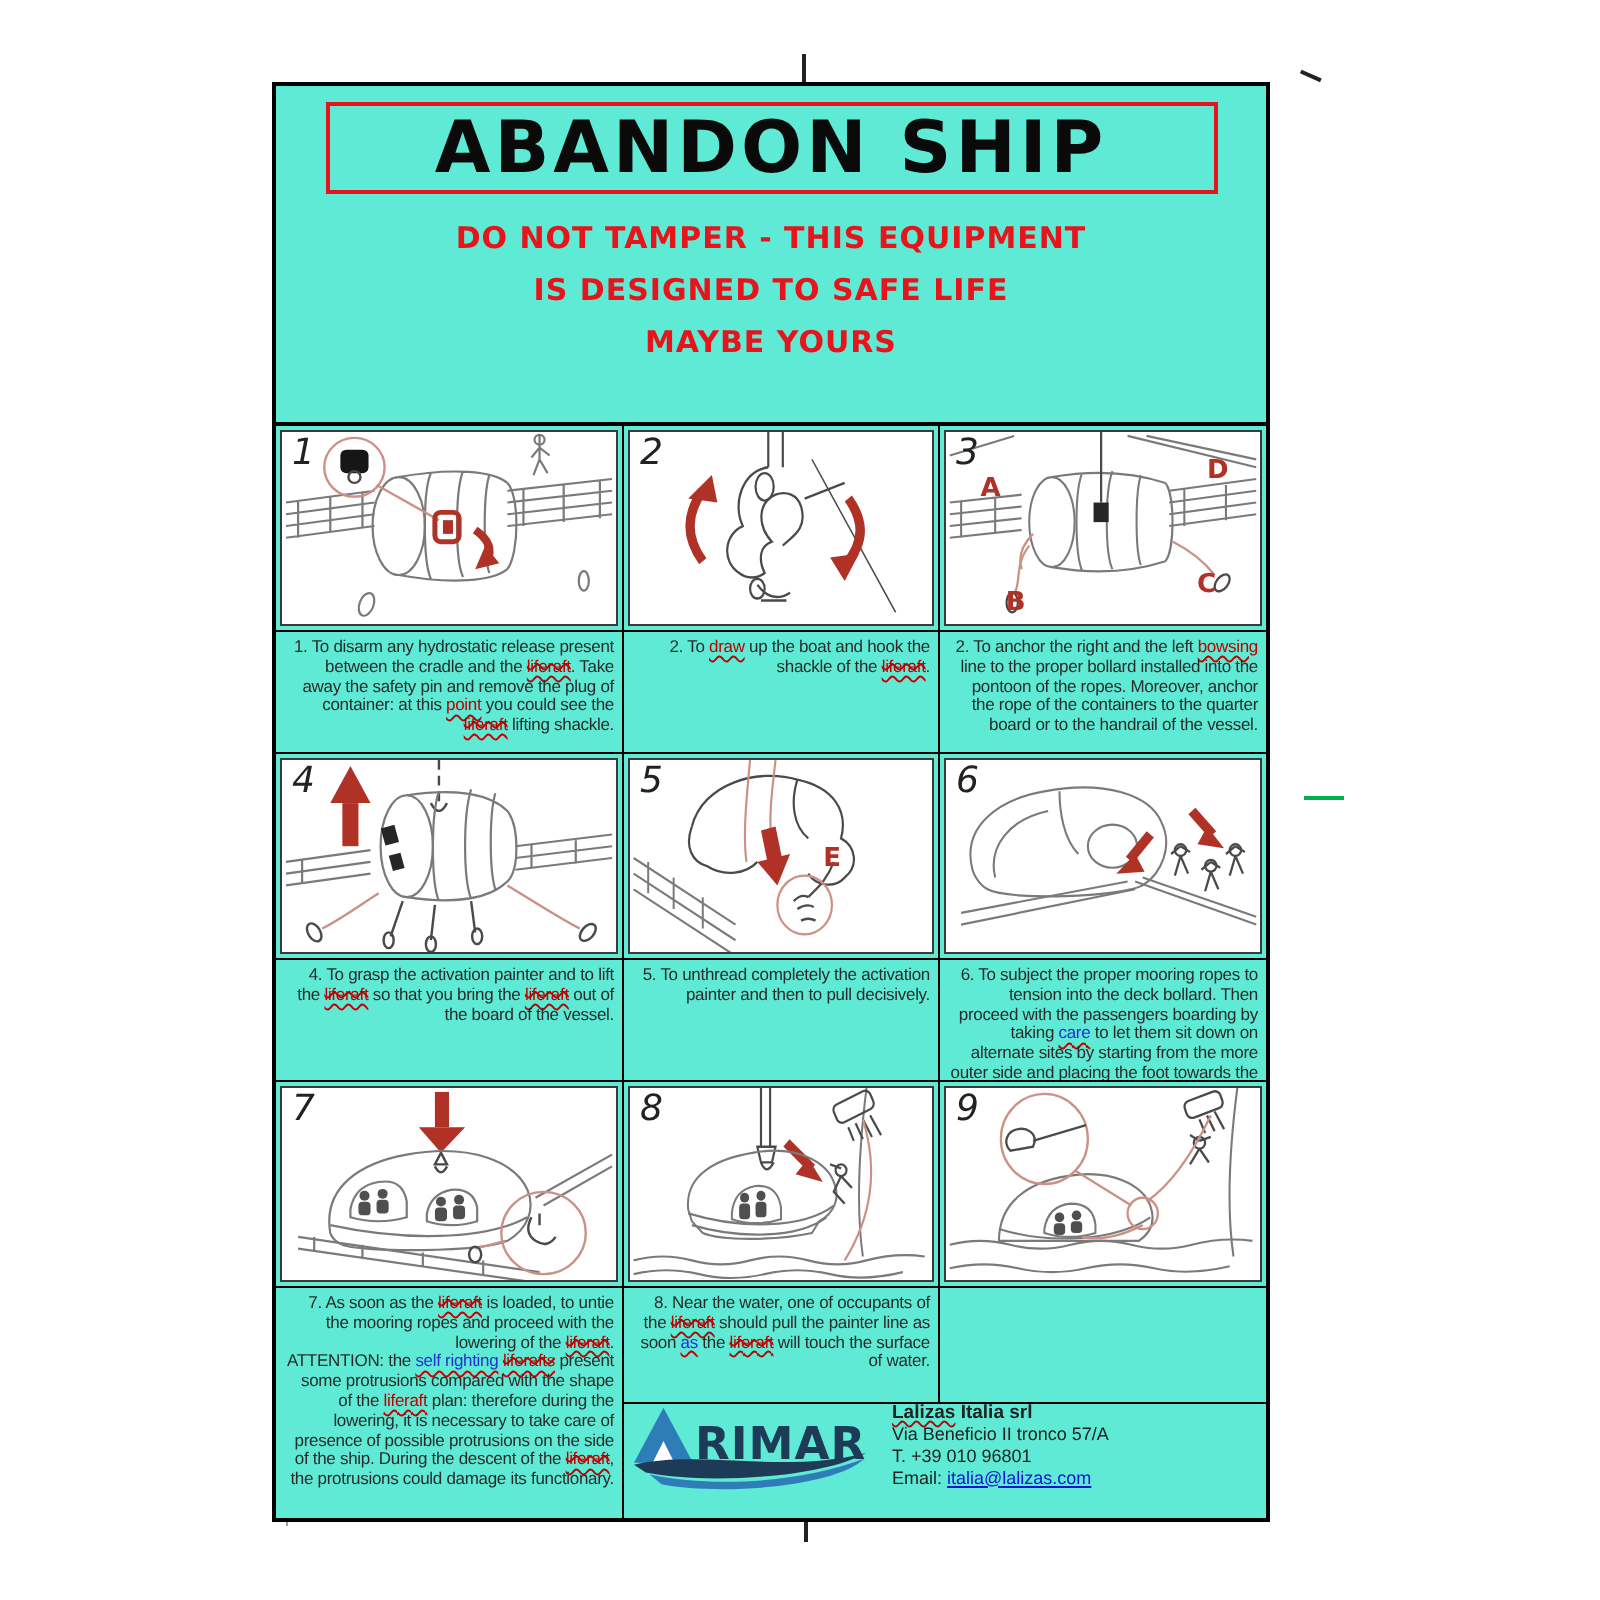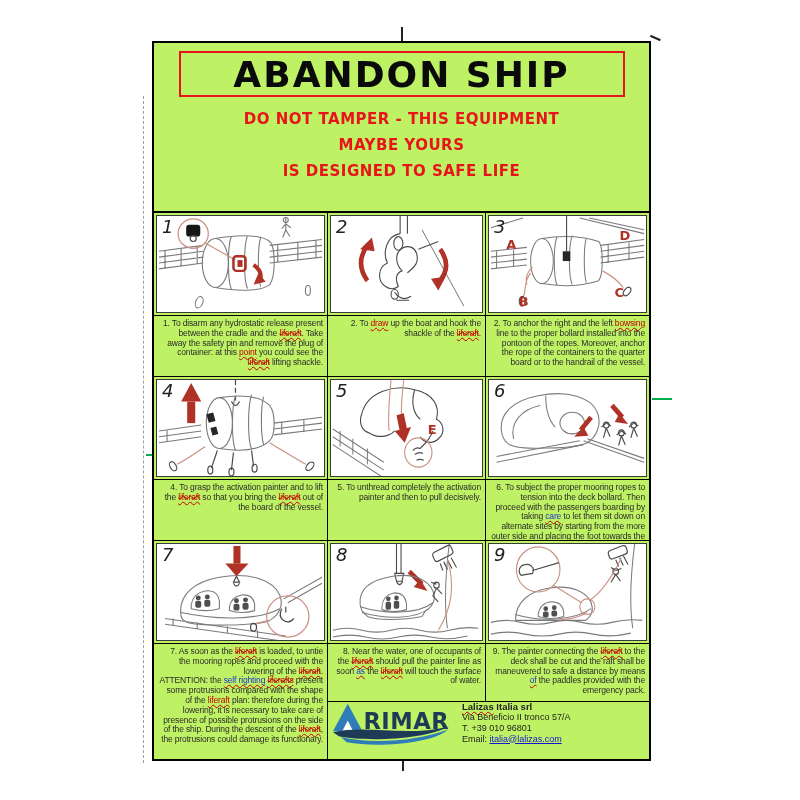--- a/index.html
+++ b/index.html
@@ -3,21 +3,21 @@
 <meta charset="utf-8">
 <style>
   html,body{margin:0;padding:0;background:#fff;}
   .stage{position:relative;width:800px;height:800px;background:#fff;overflow:hidden;
          font-family:"Liberation Sans",sans-serif;}
   
   .dashline{position:absolute;left:143px;top:96px;height:667px;width:0;border-left:1px dashed #9f9f9f;}
   .tick{position:absolute;background:#222;}
   .green{position:absolute;background:#00b050;}
   
-  .sheet{position:absolute;left:152px;top:41px;width:495px;border:2px solid #000;background:#bef264;}
+  .sheet{position:absolute;left:136px;top:41px;width:495px;border:2px solid #000;background:#5eead4;}
   .head{height:160px;border-bottom:2px solid #000;text-align:center;}
   .titlebox{width:446px;height:46px;margin:8px auto 0;border:2px solid #e8141c;
             display:flex;align-items:center;justify-content:center;box-sizing:border-box;}
   .title{font-family:"DejaVu Sans",sans-serif;font-weight:bold;font-size:36px;letter-spacing:2px;color:#0a0a0a;white-space:nowrap;}
   .warn{margin-top:9px;font-family:"DejaVu Sans",sans-serif;font-weight:bold;font-size:15px;
         line-height:26px;color:#e8141c;letter-spacing:0.5px;}
   .noticeline{margin-top:6px;font-family:"DejaVu Sans",sans-serif;font-size:13px;color:#111;letter-spacing:0.5px;}
   
   .grid{display:grid;grid-template-columns:174px 158px 163px;grid-template-rows:164px 164px 161px 57px;}
   .cell{box-sizing:border-box;border-right:1px solid #000;border-bottom:1px solid #000;overflow:hidden;}
@@ -63,22 +63,22 @@
   <div class="green" style="left:652px;top:398px;width:20px;height:2px;"></div>
 
   <div class="sheet">
 
     <div class="head">
       <div class="titlebox">
         <span class="title">ABANDON SHIP</span>
       </div>
       <div class="warn">
         <div>DO NOT TAMPER - THIS EQUIPMENT</div>
+        <div>IS DESIGNED TO SAFE LIFE</div>
         <div>MAYBE YOURS</div>
-        <div>IS DESIGNED TO SAFE LIFE</div>
       </div>
     </div>
 
     <div class="grid">
 
       <div class="cell" style="grid-area:1/1">
         <div class="pic">
           <div class="frame">
             <svg viewBox="0 0 166 98" preserveAspectRatio="none">
               <g class="s">
@@ -346,21 +346,20 @@
                 <rect x="126" y="4" width="20" height="9" rx="3" transform="rotate(-20 136 8)"></rect>
                 <path d="M142 12 l5 9 m-9 -7 l4 8 m-8 -6 l3 7"></path>
                 <circle cx="134" cy="28" r="3"></circle>
                   <path d="M134 31 l-5 8 m5 -8 l5 7 m-5 -11 l-5 -3 m5 3 l6 -2"></path>
               </g>
               <path d="M140 14 C130 34 118 50 106 58 M104 70 C92 76 80 78 72 76" class="sal"></path>
             </svg>
             <div class="num">9</div>
           </div>
         </div>
-        <div class="cap"><span>9. The painter connecting the </span><span class="mk-rw">liferaft</span><span> to the deck shall be cut and the raft shall be maneuvered to safe a distance by means </span><span class="mk-bw">of</span><span> the paddles provided with the emergency pack.</span></div>
       </div>
 
       <div class="cell footer lastcol lastrow" style="grid-area:4/2/5/4">
         <svg class="logo" viewBox="0 0 240 86">
           <polygon points="2,60 32,4 62,60" fill="#2e7cb8"></polygon>
           <polygon points="21,60 32,38 43,60" fill="#ffffff"></polygon>
           <text x="64" y="56" class="logotxt">RIMAR</text>
           <path d="M2 62 C70 46 152 72 238 50 C192 76 72 82 14 70 Z" fill="#1d3b57"></path>
           <path d="M18 72 C84 86 172 80 236 56 C208 84 92 94 30 82 Z" fill="#2e7cb8"></path>
         </svg>

